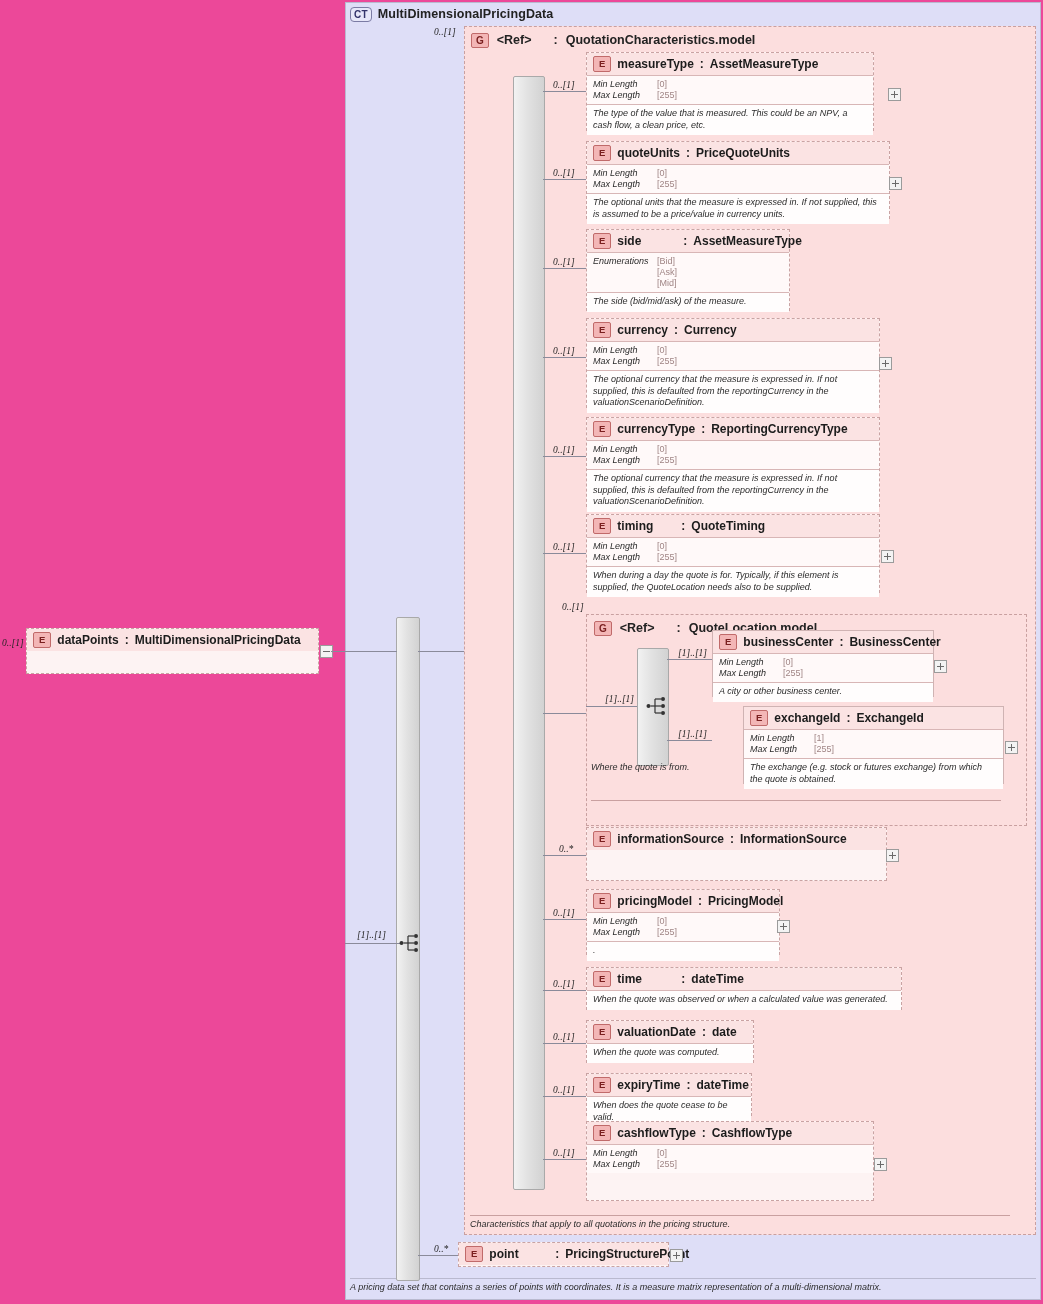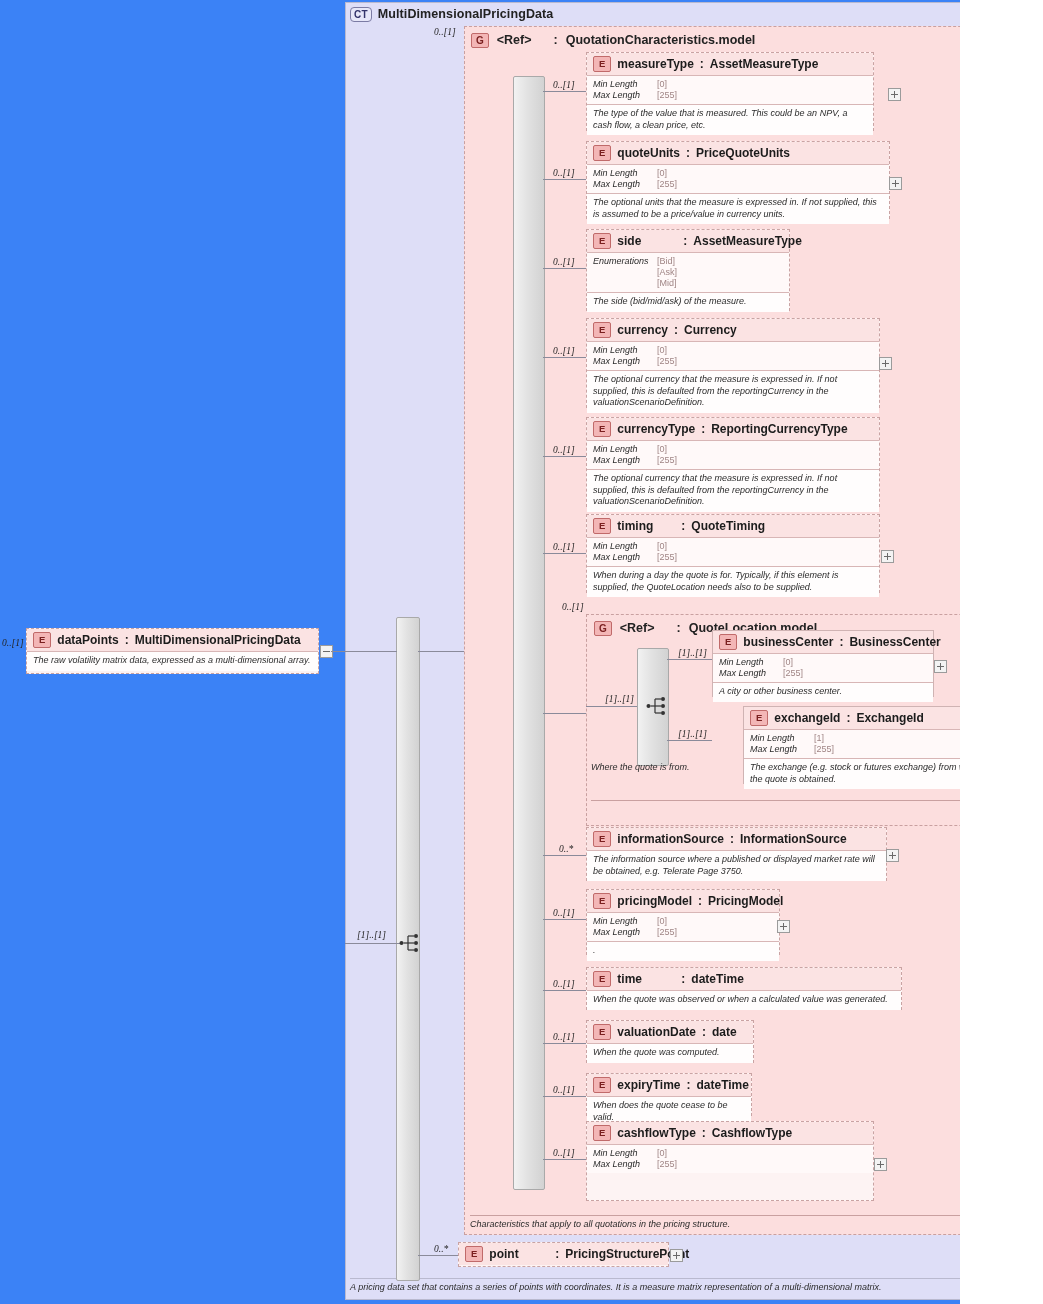--- a/index.html
+++ b/index.html
@@ -1,17 +1,17 @@
 <!DOCTYPE html>
 <html><head>
 <meta charset="utf-8">
 <style>
   html,body{margin:0;padding:0;background:#ffffff;}
   body{font-family:"Liberation Sans", sans-serif;}
-  #canvas{position:relative;width:960px;height:1304px;overflow:hidden;background:#3b82f6;}
+  #canvas{position:relative;width:1043px;height:1304px;overflow:hidden;background:#ec4899;}
 
   
   .abs{position:absolute;box-sizing:border-box;}
 
   
   .ct-region{background:#dedef7;border:1px solid #b9b9cf;}
   .ct-badge{
     display:inline-block;border:1px solid #7b7ba4;border-radius:4px;
     background:#e6e6f8;color:#33336a;font-size:10px;line-height:11px;
     padding:1px 3px;font-weight:bold;letter-spacing:.2px;
@@ -97,21 +97,20 @@
 
   <div class="card" style="left:2px;top:638px;">0..[1]</div>
 
   <div class="abs ebox" style="left:26px;top:628px;width:293px;height:46px;">
     <div class="ebox-head">
       <span class="e-badge">E</span>
       <span class="e-name">dataPoints</span>
       <span class="e-type">:</span>
       <span class="e-type">MultiDimensionalPricingData</span>
     </div>
-    <div class="desc">The raw volatility matrix data, expressed as a multi-dimensional array.</div>
   </div>
   <div class="minus" style="left:320px;top:645px;"></div>
   <div class="hline" style="left:331px;top:651px;width:14px;"></div>
 
   <div class="bar" style="left:396px;top:617px;width:22px;height:662px;"></div>
 
   <div class="hline" style="left:345px;top:651px;width:52px;"></div>
 
   <div class="hline" style="left:418px;top:651px;width:112px;"></div>
   <div class="card" style="left:483px;top:617px;">[1]..[1]</div>
@@ -376,21 +375,20 @@
 
   <div class="hline" style="left:543px;top:855px;width:43px;"></div>
   <div class="card" style="left:559px;top:844px;">0..*</div>
   <div class="abs ebox" style="left:586px;top:827px;width:301px;height:54px;">
     <div class="ebox-head">
       <span class="e-badge">E</span>
       <span class="e-name">informationSource</span>
       <span class="e-type">:</span>
       <span class="e-type">InformationSource</span>
     </div>
-    <div class="desc">The information source where a published or displayed market rate will be obtained, e.g. Telerate Page 3750.</div>
   </div>
   <div class="plus" style="left:886px;top:849px;"></div>
 
   <div class="hline" style="left:543px;top:919px;width:43px;"></div>
   <div class="card" style="left:553px;top:908px;">0..[1]</div>
   <div class="abs ebox" style="left:586px;top:889px;width:194px;height:66px;">
     <div class="ebox-head">
       <span class="e-badge">E</span>
       <span class="e-name">pricingModel</span>
       <span class="e-type">:</span>

